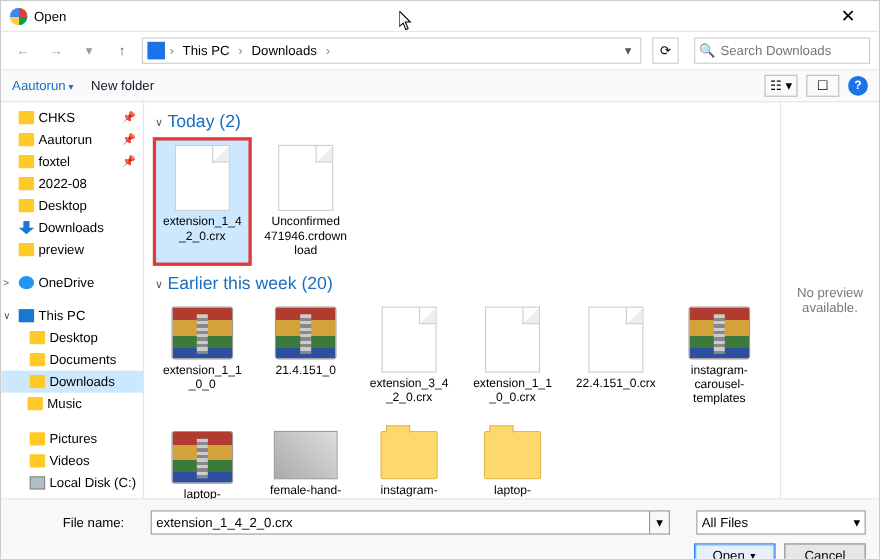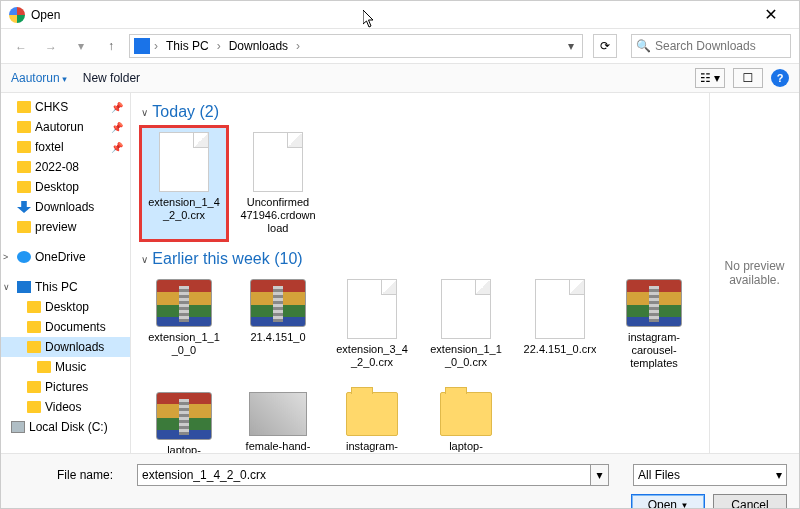--- a/index.html
+++ b/index.html
@@ -162,50 +162,50 @@
         <span>Desktop</span>
       </div>
       <div class="side-item" style="padding-left: 26px;">
         <span class="ico folder-ico"></span>
         <span>Documents</span>
       </div>
       <div class="side-item selected" style="padding-left: 26px;">
         <span class="ico folder-ico"></span>
         <span>Downloads</span>
       </div>
-      <div class="side-item" style="padding-left: 36px;">
+      <div class="side-item" style="padding-left: 24px;">
         <span class="ico folder-ico"></span>
         <span>Music</span>
       </div>
-      <div class="side-item" style="padding-left: 26px;">
+      <div class="side-item" style="padding-left: 26px; margin-top: 12px;">
         <span class="ico folder-ico"></span>
         <span>Pictures</span>
       </div>
       <div class="side-item" style="padding-left: 26px;">
         <span class="ico folder-ico"></span>
         <span>Videos</span>
       </div>
-      <div class="side-item" style="padding-left: 10px;">
+      <div class="side-item" style="padding-left: 26px;">
         <span class="ico drive-ico"></span>
         <span>Local Disk (C:)</span>
       </div>
     </div>
   <div class="content" id="content">
       <div class="group-header">Today (2)</div>
       <div class="filegrid">
         <div class="file selected highlighted">
           <div class="thumb blank"></div>
           <div class="label">extension_1_4_2_0.crx</div>
         </div>
         <div class="file">
           <div class="thumb blank"></div>
           <div class="label">Unconfirmed 471946.crdownload</div>
         </div>
       </div>
-      <div class="group-header">Earlier this week (10)</div>
+      <div class="group-header">Earlier this week (20)</div>
       <div class="filegrid">
         <div class="file">
           <div class="thumb rar"></div>
           <div class="label">extension_1_1_0_0</div>
         </div>
         <div class="file">
           <div class="thumb rar"></div>
           <div class="label">21.4.151_0</div>
         </div>
         <div class="file">

